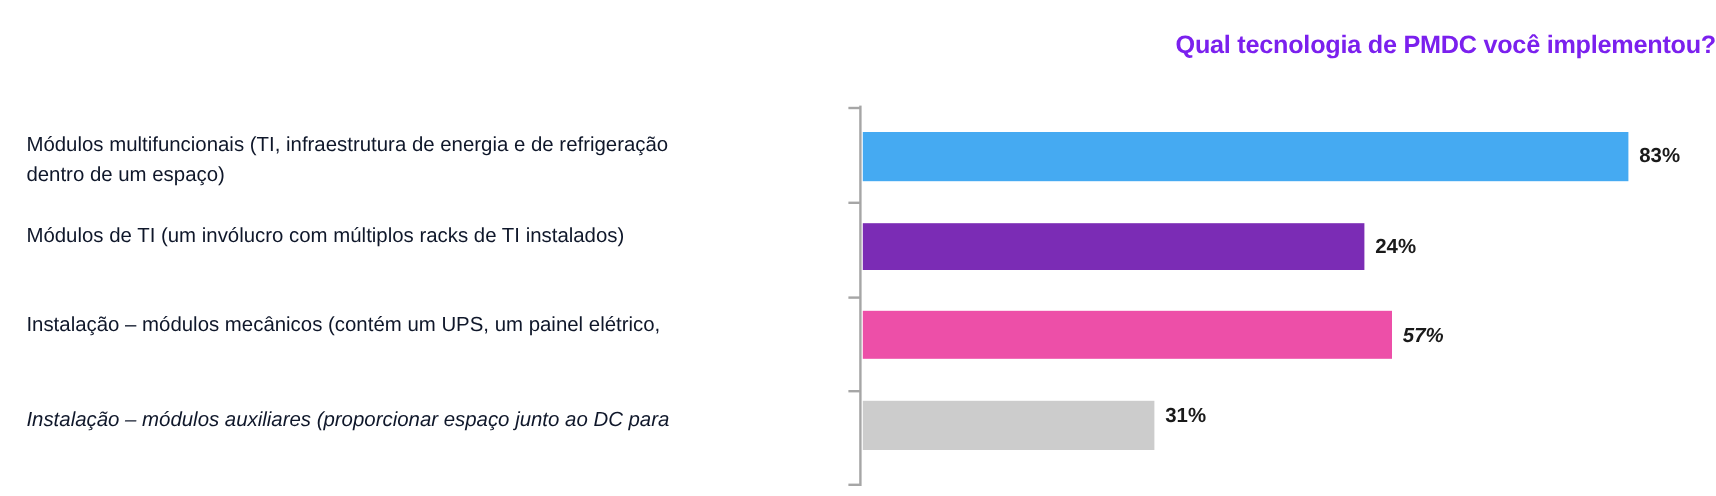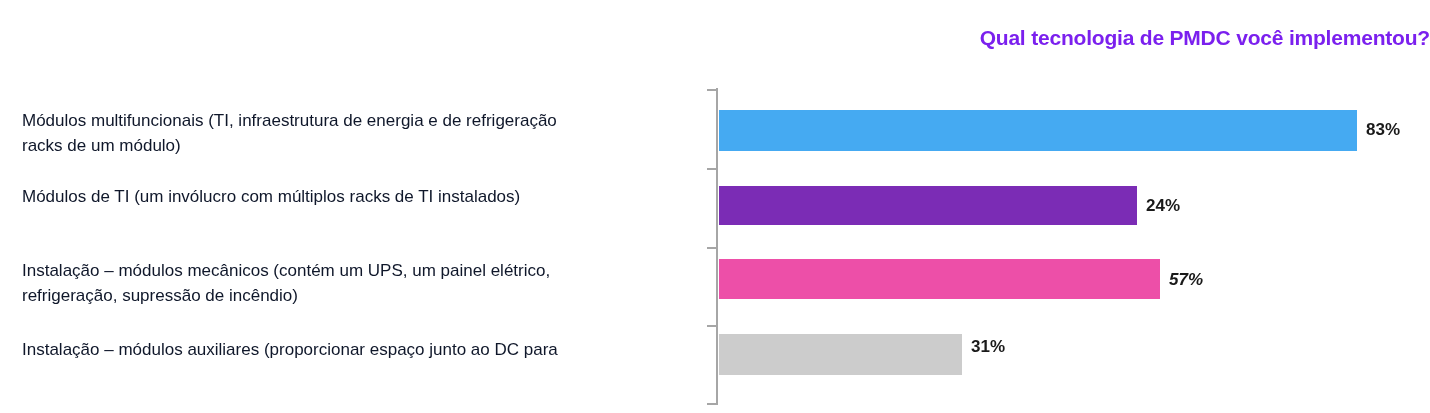--- a/index.html
+++ b/index.html
@@ -100,38 +100,37 @@
     <div class="axis-line"></div>
 
     <div class="axis-tick" style="top:89px;"></div>
     <div class="axis-tick" style="top:168px;"></div>
     <div class="axis-tick" style="top:247px;"></div>
     <div class="axis-tick" style="top:325px;"></div>
     <div class="axis-tick" style="top:403px;"></div>
 
     <div class="cat-label" style="top:108px;">
       <div>Módulos multifuncionais (TI, infraestrutura de energia e de refrigeração</div>
-      <div>racks de um módulo)</div>
+      <div>dentro de um espaço)</div>
     </div>
     <div class="bar" style="top:110px; height:41px; width:638px; background:#45aaf2;"></div>
     <div class="bar-value" style="left:1366px; top:120px;">83%</div>
 
     <div class="cat-label" style="top:184px;">
       <div>Módulos de TI (um invólucro com múltiplos racks de TI instalados)</div>
     </div>
     <div class="bar" style="top:186px; height:39px; width:418px; background:#7b2cb5;"></div>
     <div class="bar-value" style="left:1146px; top:196px;">24%</div>
 
     <div class="cat-label" style="top:258px;">
       <div>Instalação – módulos mecânicos (contém um UPS, um painel elétrico,</div>
-      <div>refrigeração, supressão de incêndio)</div>
     </div>
     <div class="bar" style="top:259px; height:40px; width:441px; background:#ed4fa8;"></div>
     <div class="bar-value" style="left:1169px; top:270px;font-style:italic;">57%</div>
 
-    <div class="cat-label" style="top:337px;">
+    <div class="cat-label" style="top:337px;font-style:italic;">
       <div>Instalação – módulos auxiliares (proporcionar espaço junto ao DC para</div>
     </div>
     <div class="bar" style="top:334px; height:41px; width:243px; background:#cccccc;"></div>
     <div class="bar-value" style="left:971px; top:337px;">31%</div>
 
   </div>
 </div>
 
 </body></html>

